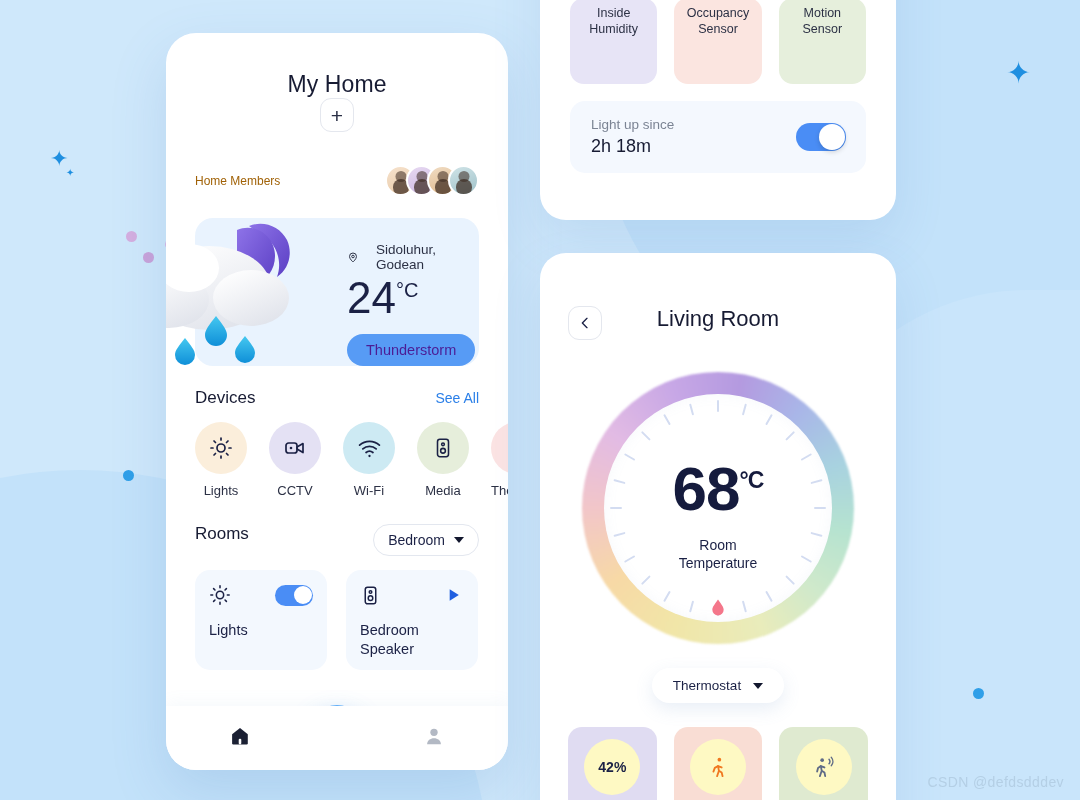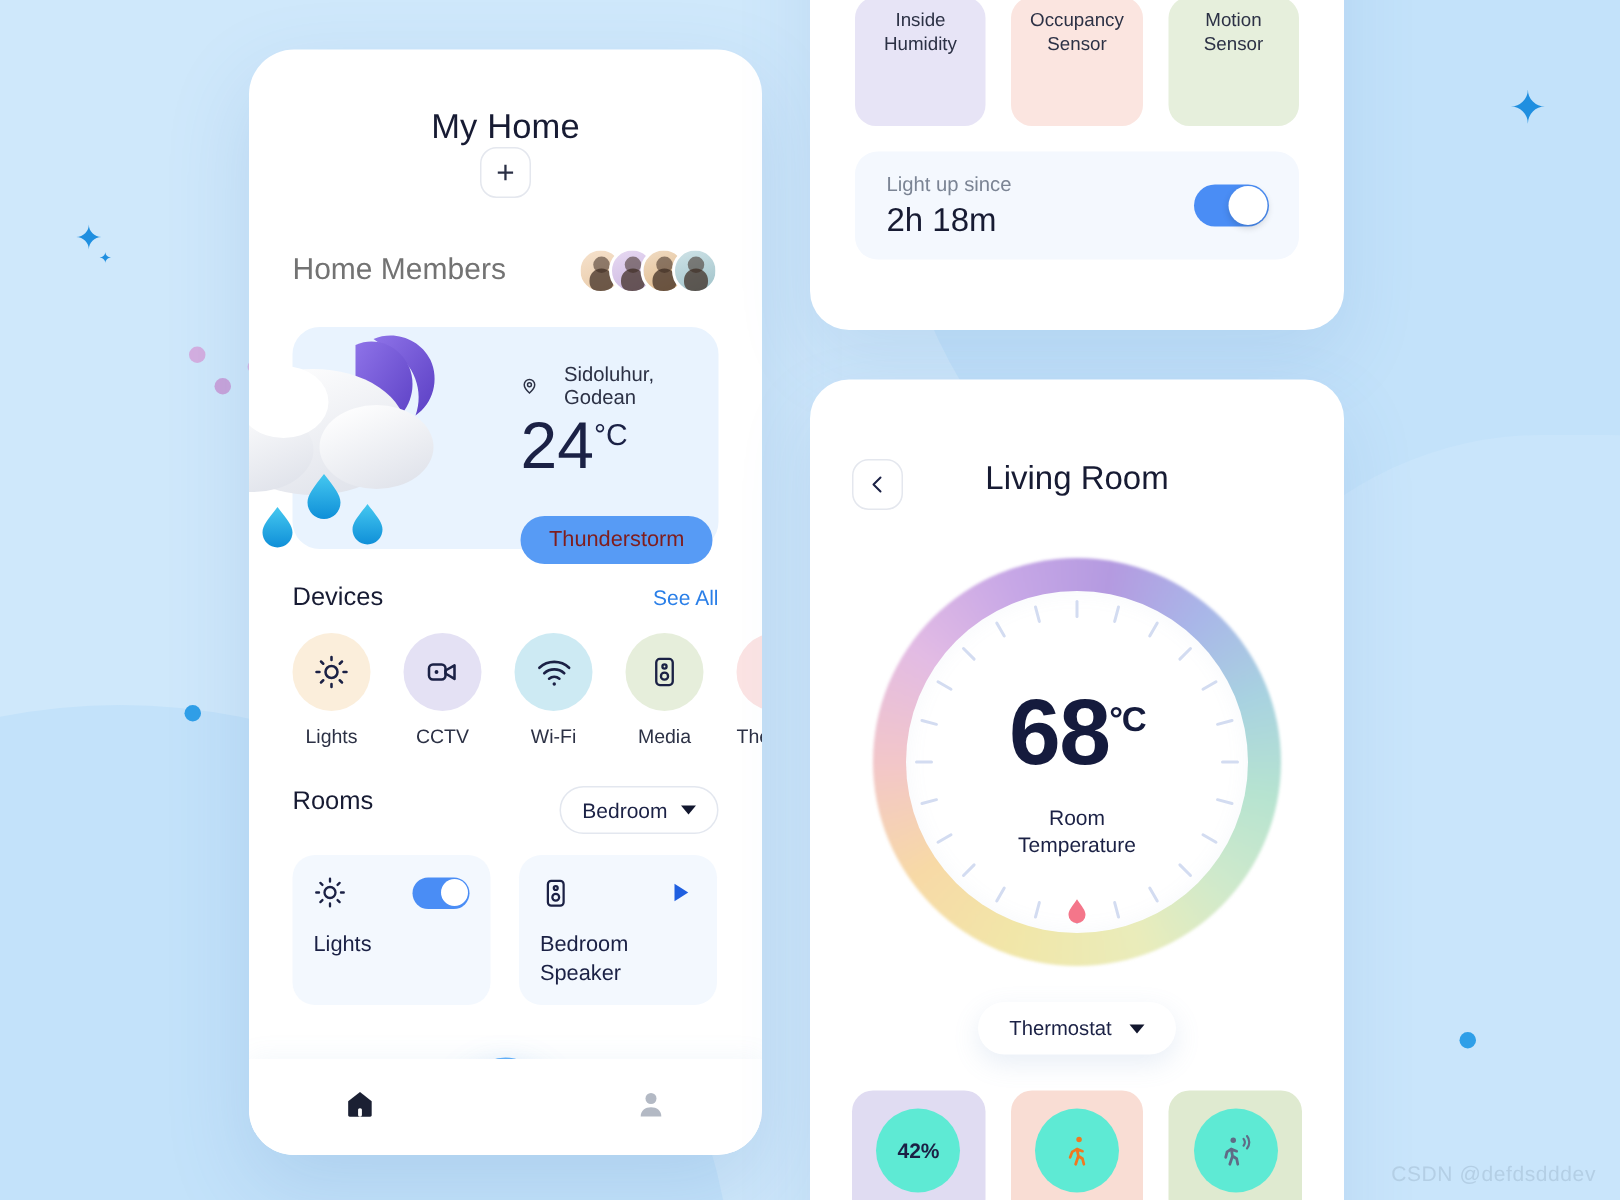--- a/index.html
+++ b/index.html
@@ -58,21 +58,21 @@
 
   .title-home { font-size:23px; font-weight:400; color:#171b33; letter-spacing:.1px; }
   .plus-btn {
     width:34px; height:34px; border-radius:11px;
     border:1px solid #e4e7ee; background:#fff;
     display:flex; align-items:center; justify-content:center;
     font-size:21px; color:#2a2f45; font-weight:300; line-height:1;
   }
 
   .members-row { display:flex; align-items:center; justify-content:space-between; margin-top:33px; }
-  .members-label { font-size:20px; color:#737373; }
+  .members-label { font-size:12px; color:#a16207; }
   .avatars { display:flex; }
   .avatar { width:31px; height:31px; border-radius:50%; border:2px solid #fff; margin-left:-10px; position:relative; overflow:hidden; }
   .avatar:first-child { margin-left:0; }
   .av1 { background:linear-gradient(160deg,#f6e2cd,#e8c9a6); }
   .av2 { background:linear-gradient(160deg,#e7d9f2,#cbb6e0); }
   .av3 { background:linear-gradient(160deg,#f0dcc4,#e0b888); }
   .av4 { background:linear-gradient(160deg,#cfe3e7,#9fc2c9); }
   .avatar::after {
     content:""; position:absolute; left:50%; top:46%;
     width:16px; height:16px; border-radius:50% 50% 45% 45%;
@@ -89,22 +89,22 @@
     margin-top:22px; height:148px; border-radius:18px;
     background:#e9f3fe; position:relative;
   }
   .weather-art { position:absolute; left:-78px; top:-2px; width:205px; height:150px; }
   .weather-info { position:absolute; left:152px; top:24px; }
   .wi-loc { display:flex; align-items:center; gap:17px; font-size:13.5px; color:#2c3145; }
   .pin-ico { width:13px; height:13px; display:inline-block; }
   .wi-temp { margin-top:4px; font-size:44px; color:#1b2145; font-weight:400; line-height:1; position:relative; display:inline-block; }
   .wi-temp sup { font-size:20px; vertical-align:super; color:#1b2145; }
   .wi-badge {
-    margin-top:24px; display:inline-block;
-    background:#579bf5; color:#7f1d1d; font-size:14.5px;
+    margin-top:14px; display:inline-block;
+    background:#579bf5; color:#4c1d95; font-size:14.5px;
     border-radius:18px; padding:8px 19px;
   }
 
   
   .sec-head { display:flex; align-items:center; justify-content:space-between; margin-top:22px; }
   .sec-title { font-size:17px; color:#171b33; }
   .see-all { font-size:14px; color:#2a7fe8; }
 
   .devices { display:flex; gap:22px; margin-top:14px; }
   .device { width:52px; flex:0 0 52px; text-align:center; }
@@ -165,21 +165,21 @@
   .chip.c2 { background:#fbe5e0; }
   .chip.c3 { background:#e6efdc; }
 
   .time-title { margin-top:29px; font-size:17px; color:#171b33; }
   .time-card {
     margin-top:17px; height:72px; background:#f4f8fe; border-radius:15px;
     display:flex; align-items:center; justify-content:space-between;
     padding:0 20px 0 21px;
   }
   .tc-sub { font-size:13.5px; color:#7b8494; }
-  .tc-val { margin-top:4px; font-size:22px; color:#171b33; }
+  .tc-val { margin-top:4px; font-size:18px; color:#171b33; }
   .toggle-lg { width:50px; height:28px; border-radius:14px; background:#4a8df5; position:relative; }
   .toggle-lg .knob { position:absolute; right:1px; top:1px; width:26px; height:26px; border-radius:50%; background:#fff; box-shadow:0 2px 5px rgba(0,0,0,.16); }
 
   .panel-bottom {
     position:absolute; left:540px; top:253px;
     width:356px; height:600px; background:#fff;
     border-radius:26px; box-shadow:0 20px 50px rgba(80,130,190,.14);
     padding:0 28px; overflow:hidden;
   }
   .lr-head { display:flex; align-items:flex-start; margin-top:53px; }
@@ -217,21 +217,21 @@
     box-shadow:0 6px 18px rgba(110,150,200,.16);
     display:flex; align-items:center; justify-content:center; gap:12px;
     font-size:13.5px; color:#1b2145;
   }
 
   .bottom-chips { display:flex; gap:17px; margin-top:24px; }
   .bchip { width:90px; height:86px; border-radius:14px; display:flex; align-items:flex-start; justify-content:center; padding-top:12px; }
   .bchip.c1 { background:#e0dcf2; }
   .bchip.c2 { background:#f9ddd4; }
   .bchip.c3 { background:#dfead0; }
-  .bchip .circ { width:56px; height:56px; border-radius:50%; background:#5eead4; display:flex; align-items:center; justify-content:center; font-size:14px; font-weight:700; color:#1b2145; }
+  .bchip .circ { width:56px; height:56px; border-radius:50%; background:#fef9c3; display:flex; align-items:center; justify-content:center; font-size:14px; font-weight:700; color:#1b2145; }
 </style>
 </head>
 <body>
 
 <div class="bg">
   <div class="bg-blob-right"></div>
   <div class="bg-blob-right2"></div>
   <div class="bg-blob-left"></div>
   <div class="sparkle s1">✦</div>
   <div class="sparkle s2">✦</div>

